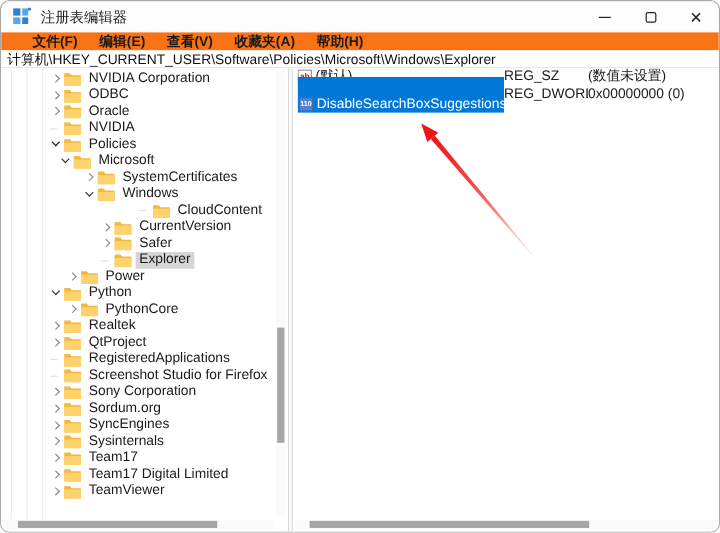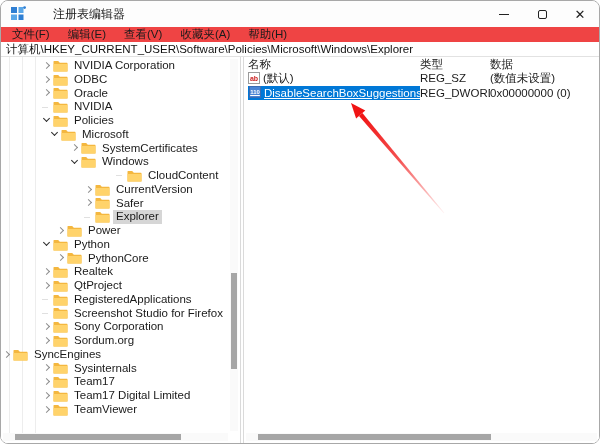--- a/index.html
+++ b/index.html
@@ -6,30 +6,30 @@
   *{box-sizing:border-box;}
   :root{
     --sel-blue:#0078d7; --sel-gray:#d6d6d6; --arrow-red:#f01414;
   }
   .window{
     width:600px;height:444px;position:relative;background:#fdfdfd;
     border:1px solid #a8a8a8;border-radius:8px;overflow:hidden;
     font-family:"Liberation Sans","DejaVu Sans",sans-serif;font-size:12px;color:#1a1a1a;
   }
   
-  .titlebar{height:26px;display:flex;align-items:center;padding-left:9px;background:#fdfdfd;gap:19px;}
+  .titlebar{height:26px;display:flex;align-items:center;padding-left:9px;background:#fdfdfd;}
   .app-icon{width:16px;height:16px;margin-right:8px;flex:0 0 auto;}
   .title-text{font-size:12px;color:#1b1b1b;flex:1 1 auto;}
   .win-btns{display:flex;height:100%;}
   .win-btn{width:38px;height:100%;display:flex;align-items:center;justify-content:center;color:#222;}
   .ico-min{width:10px;height:1px;background:#222;display:block;}
   .ico-max{width:9px;height:9px;border:1px solid #222;border-radius:2px;display:block;}
   .ico-close{font-size:13px;line-height:1;color:#222;}
   
-  .menubar{height:15px;display:flex;align-items:center;padding-left:2px;background:#ef4444;}
+  .menubar{height:15px;display:flex;align-items:center;padding-left:17px;background:#f97316;font-weight:bold;}
   .menu-item{padding:0 9px;font-size:11.5px;color:#1b1b1b;}
   
   .addressbar{height:15px;display:flex;align-items:center;padding-left:5px;
     border-bottom:1px solid #e2e2e2;background:#fff;font-size:11.5px;color:#111;white-space:nowrap;overflow:hidden;}
   
   .main{display:flex;height:386px;background:#fff;}
   .tree-panel{width:240px;position:relative;border-right:1px solid #dadada;background:#fff;overflow:hidden;}
   .list-panel{flex:1;position:relative;border-left:1px solid #dadada;margin-left:2px;background:#fff;overflow:hidden;}
   
   .guides{position:absolute;top:0;bottom:10px;left:0;width:100%;pointer-events:none;}
@@ -46,21 +46,21 @@
   .trow.sel .tlabel{background:var(--sel-gray);}
   
   .lheader{display:flex;height:14px;line-height:14px;padding-left:4px;color:#222;font-size:11.5px;}
   .lrow{display:flex;height:14.5px;line-height:14.5px;align-items:center;padding-left:4px;font-size:11.5px;white-space:nowrap;}
   .c-name{width:172px;display:flex;align-items:center;overflow:hidden;}
   .c-type{width:70px;overflow:hidden;}
   .c-data{flex:1;overflow:hidden;}
   .vicon{width:12px;height:12px;flex:0 0 12px;margin-right:3px;display:flex;align-items:center;justify-content:center;
     font-size:7px;font-weight:bold;border:1px solid #9b9b9b;background:#fff;color:#c22;line-height:1;}
   .vicon.dword{background:#4a84d4;border-color:#3a6cb4;color:#fff;font-size:6px;letter-spacing:0;}
-  .name-sel{display:inline-flex;background:var(--sel-blue);color:#fff;padding:0 2px 0 0;text-decoration:underline;}
+  .name-sel{display:inline-flex;align-items:center;background:var(--sel-blue);color:#fff;padding:16px 2px 0 0;}
   .name-sel .vicon{margin-left:1px;}
   
   .vscroll{position:absolute;top:2px;right:2px;bottom:12px;width:8px;background:#fafafa;}
   .vthumb{position:absolute;left:1px;width:6px;top:214px;height:96px;background:#a6a6a6;}
   .hscroll{position:absolute;left:2px;bottom:2px;height:8px;background:#fafafa;}
   .tree-panel .hscroll{right:12px;}
   .list-panel .hscroll{right:2px;}
   .hthumb{position:absolute;top:1px;height:6px;background:#a6a6a6;}
   .tree-panel .hthumb{left:12px;width:166px;}
   .list-panel .hthumb{left:12px;width:233px;}
@@ -318,21 +318,21 @@
           <div class="trow" style="padding-left: 40px;">
             <span class="chev col">
               <i></i>
             </span>
             <svg class="fold" viewBox="0 0 15 12">
               <path d="M0.5 1.5 Q0.5 1 1 1 h4.2 l1.6 1.8 H14 q0.5 0 0.5 0.5 V11 q0 0.5 -0.5 0.5 H1 q-0.5 0 -0.5 -0.5 Z" fill="#f4b73f"></path>
               <path d="M0.5 4 H14.5 V11 q0 0.5 -0.5 0.5 H1 Q0.5 11.5 0.5 11 Z" fill="#ffd36b"></path>
             </svg>
             <span class="tlabel">Sordum.org</span>
           </div>
-          <div class="trow" style="">
+          <div class="trow" style="padding-left: 40px;">
             <span class="chev col">
               <i></i>
             </span>
             <svg class="fold" viewBox="0 0 15 12">
               <path d="M0.5 1.5 Q0.5 1 1 1 h4.2 l1.6 1.8 H14 q0.5 0 0.5 0.5 V11 q0 0.5 -0.5 0.5 H1 q-0.5 0 -0.5 -0.5 Z" fill="#f4b73f"></path>
               <path d="M0.5 4 H14.5 V11 q0 0.5 -0.5 0.5 H1 Q0.5 11.5 0.5 11 Z" fill="#ffd36b"></path>
             </svg>
             <span class="tlabel">SyncEngines</span>
           </div>
           <div class="trow" style="padding-left: 40px; align-items: center;">
@@ -378,25 +378,20 @@
         </div>
       <div class="vscroll">
           <div class="vthumb"></div>
         </div>
       <div class="hscroll">
           <div class="hthumb"></div>
         </div>
     </div>
 
     <div class="list-panel">
-      <div class="lheader">
-        <div class="c-name">名称</div>
-        <div class="c-type">类型</div>
-        <div class="c-data">数据</div>
-      </div>
       <div>
           <div class="lrow">
             <div class="c-name">
               <span class="vicon">ab</span>
               <span>(默认)</span>
             </div>
             <div class="c-type">REG_SZ</div>
             <div class="c-data">(数值未设置)</div>
           </div>
           <div class="lrow">

